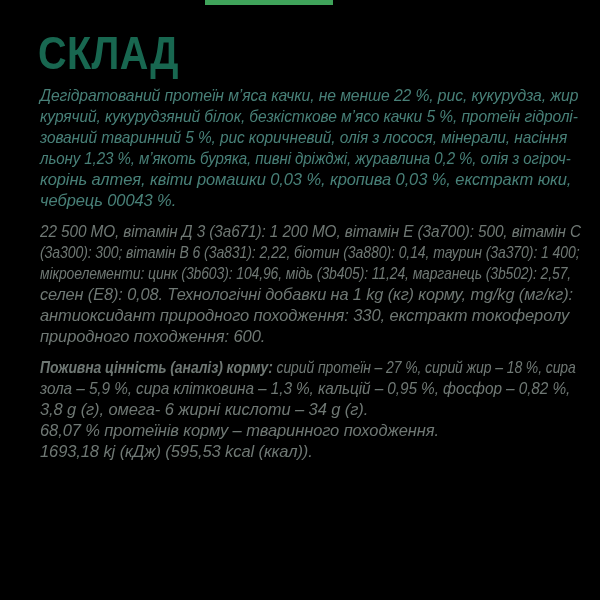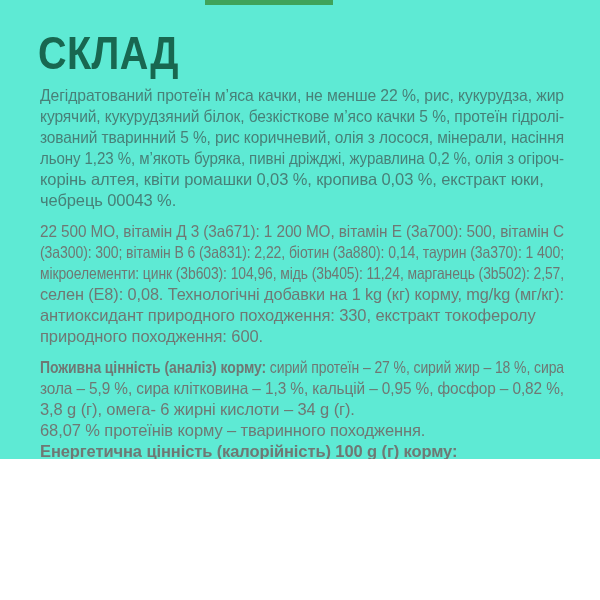--- a/index.html
+++ b/index.html
@@ -4,22 +4,22 @@
 <style>
   html, body {
     margin: 0;
     padding: 0;
     background: #ffffff;
     font-family: "Liberation Sans", sans-serif;
   }
   .page {
     position: relative;
     width: 600px;
-    height: 459px;
-    background: #5eead4;
+    height: 600px;
+    background: #000000;
     overflow: hidden;
   }
   .top-accent {
     position: absolute;
     left: 205px;
     top: 0;
     width: 128px;
     height: 5px;
     background: #3fa35a;
   }
@@ -40,20 +40,21 @@
     position: absolute;
     left: 40px;
     top: 85px;
     width: 524px;
   }
   .paragraph { margin: 0; }
   .line {
     height: 21px;
     white-space: nowrap;
     overflow: visible;
+    font-style: italic;
   }
   .line .fit {
     display: inline-block;
     font-size: 16.5px;
     line-height: 21px;
     letter-spacing: -0.1px;
     transform-origin: left center;
   }
   .line b { font-weight: 700; }
 </style>
@@ -82,17 +83,16 @@
       </div>
       <div class="paragraph" style="color: rgb(111, 120, 116); margin-bottom: 0px;">
         <div class="line"><span class="fit" style="transform: scaleX(0.846356);"><b>Поживна цінність (аналіз) корму:</b> сирий протеїн – 27 %, сирий жир – 18 %, сира</span></div>
         <div class="line"><span class="fit" style="transform: scaleX(0.932281);">зола – 5,9 %, сира клітковина – 1,3 %, кальцій – 0,95 %, фосфор – 0,82 %,</span></div>
         <div class="line"><span class="fit">3,8 g (г), омега- 6 жирні кислоти – 34 g (г).</span></div>
       </div>
       <div class="paragraph" style="color: rgb(111, 120, 116); margin-bottom: 0px;">
         <div class="line"><span class="fit">68,07 % протеїнів корму – тваринного походження.</span></div>
       </div>
       <div class="paragraph" style="color: rgb(111, 120, 116); margin-bottom: 0px;">
-        <div class="line"><span class="fit"><b>Енергетична цінність (калорійність) 100 g (г) корму:</b></span></div>
         <div class="line"><span class="fit">1693,18 kj (кДж) (595,53 kcal (ккал)).</span></div>
       </div>
     </main>
 </div>
 
 </body></html>

